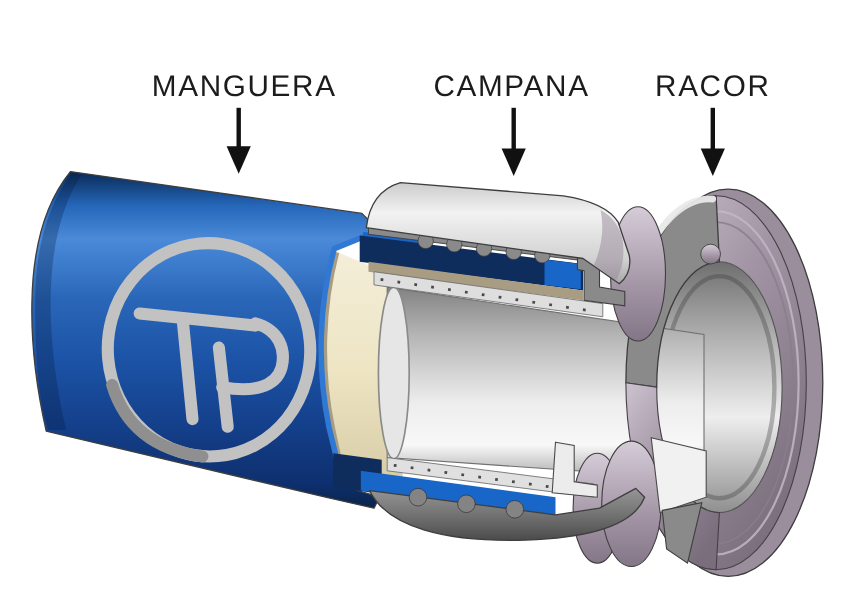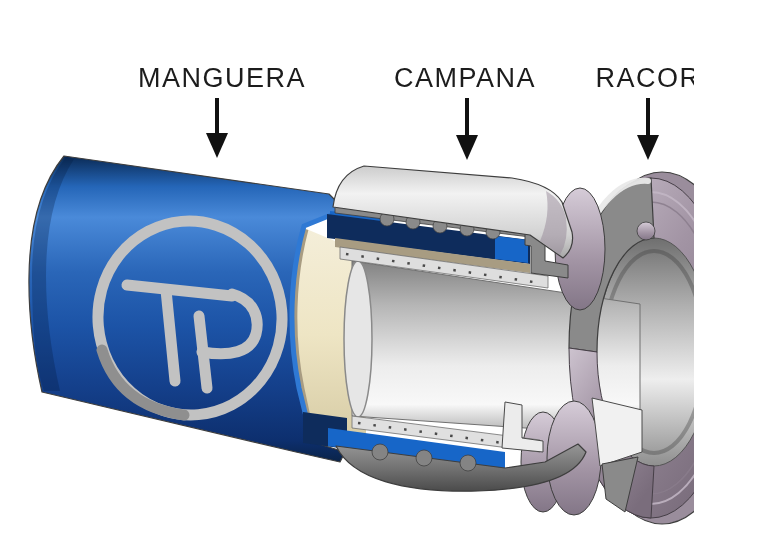--- a/index.html
+++ b/index.html
@@ -1,18 +1,18 @@
 <!DOCTYPE html>
 <html style="--background: #ffffff; --label-text: #1c1c1c; --arrow: #111111; --hose-blue: #1d57ab; --hose-blue-highlight: #4a8ad9; --hose-blue-dark: #0a2550; --hose-cut-navy: #0e2c5c; --hose-strip-blue: #1766c8; --hose-edge-blue: #2f79d4; --lining-tan: #a89c82; --lining-cream: #ece4c4; --steel-light: #f2f2f2; --steel-dark: #8c8c8c; --shell-light: #e9e9e9; --shell-dark: #5f5f5f; --cut-gray: #8a8a8a; --flange-mauve: #a294a4; --flange-mauve-light: #cdc3cf; --flange-mauve-dark: #7a6d7c; --logo-gray: #c2c2c2;"><head>
 <meta charset="utf-8">
 <style>
   html,body{margin:0;padding:0;background:var(--background,#fff);}
   .stage{
     position:relative;
-    width:694px;height:549px;
+    width:768px;height:549px;
     background:var(--background,#ffffff);
     font-family:"Liberation Sans", sans-serif;
     overflow:hidden;
   }
   svg{display:block;}
   .callout-text{
     font-family:"Liberation Sans", sans-serif;
     font-size:27px;
     font-weight:500;
     letter-spacing:1.5px;

